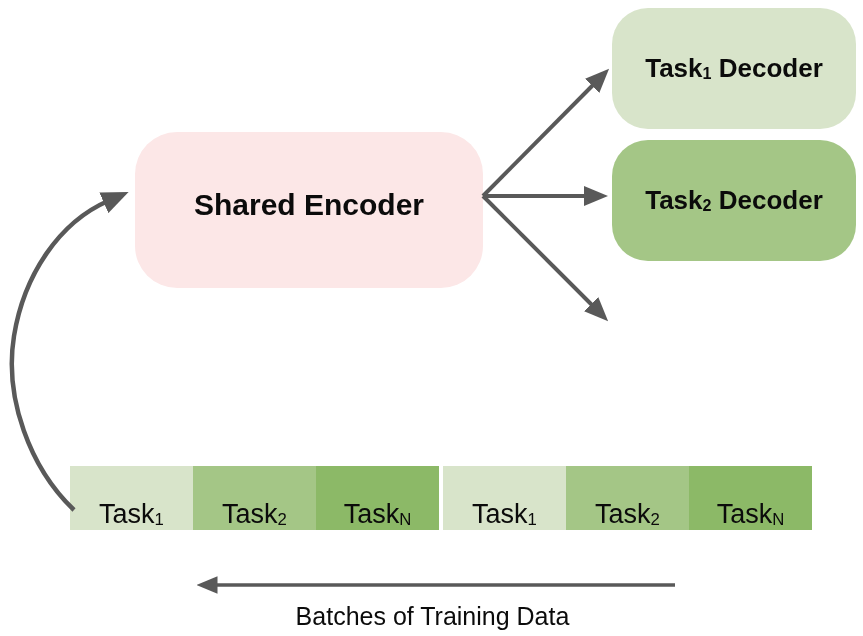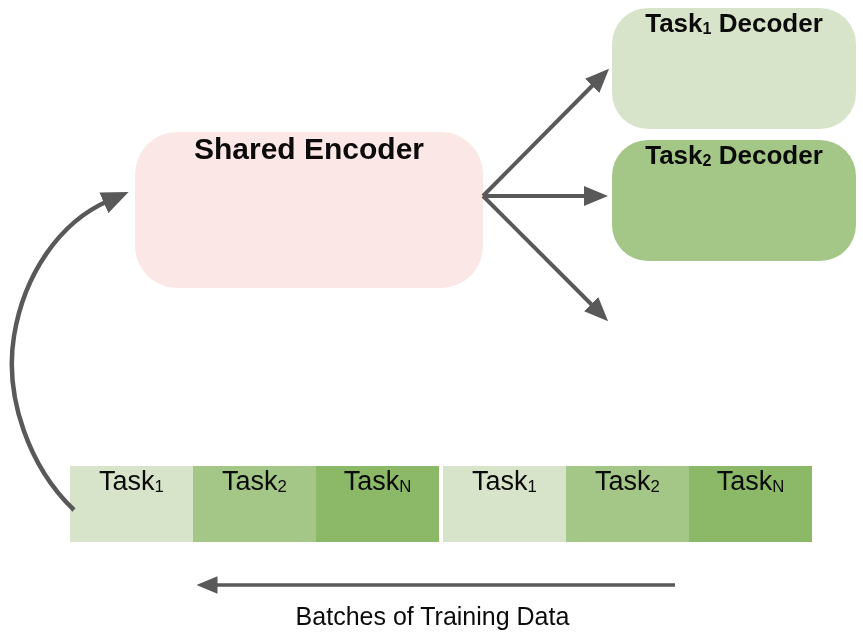--- a/index.html
+++ b/index.html
@@ -15,21 +15,21 @@
   .arrow-layer {
     position: absolute;
     left: 0; top: 0;
     width: 863px; height: 636px;
     pointer-events: none;
     z-index: 3;
   }
   .box {
     position: absolute;
     display: flex;
-    align-items: flex-start;
+    align-items: center;
     justify-content: center;
     z-index: 2;
     box-sizing: border-box;
   }
   .encoder {
     left: 135px; top: 132px;
     width: 348px; height: 156px;
     border-radius: 42px;
     background: var(--encoder-bg);
     font-size: 30px;
@@ -56,23 +56,23 @@
   }
   .suffix { margin-left: 0.28em; }
   .batch-row {
     position: absolute;
     left: 70px; top: 466px;
     height: 76px;
     display: flex;
     z-index: 2;
   }
   .batch-cell {
-    width: 123px; height: 76px;
+    width: 123px; height: 64px;
     display: flex;
-    align-items: flex-start;
+    align-items: flex-end;
     justify-content: center;
     font-size: 27px;
     font-weight: normal;
   }
   .batch-cell.group-gap { margin-left: 4px; }
   .bottom-label {
     position: absolute;
     left: 190px; top: 602px;
     width: 485px;
     text-align: center;

